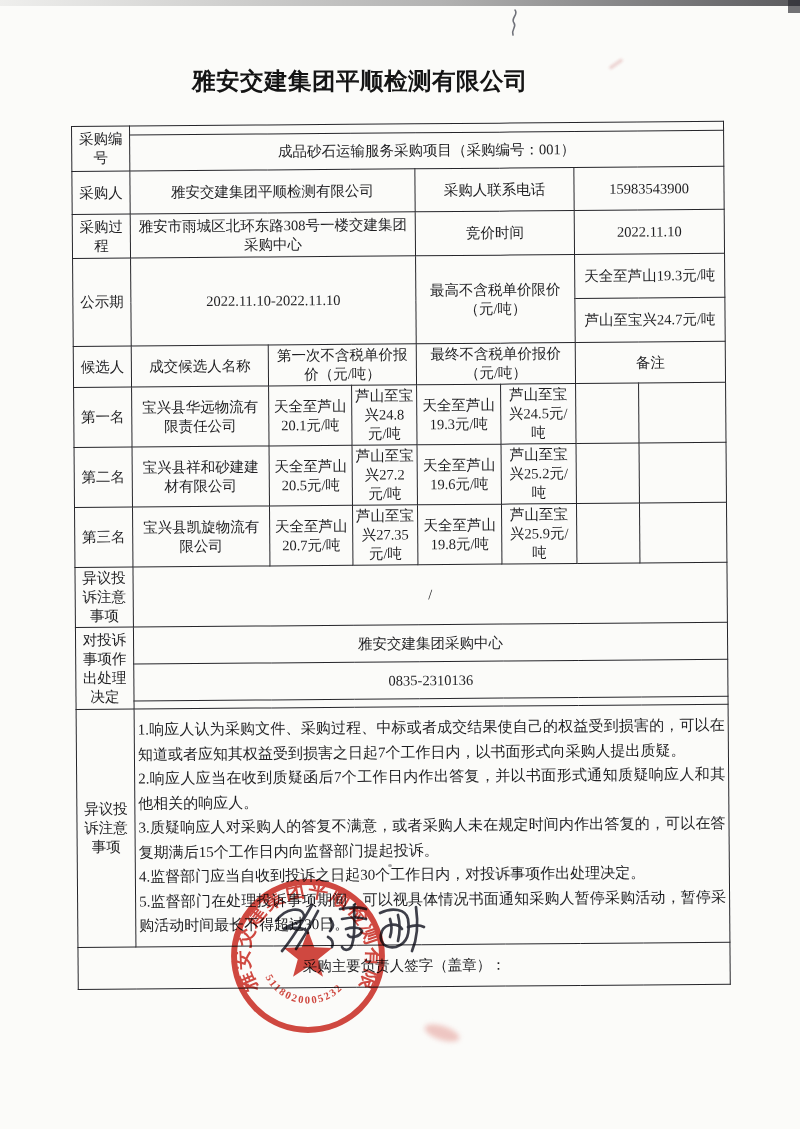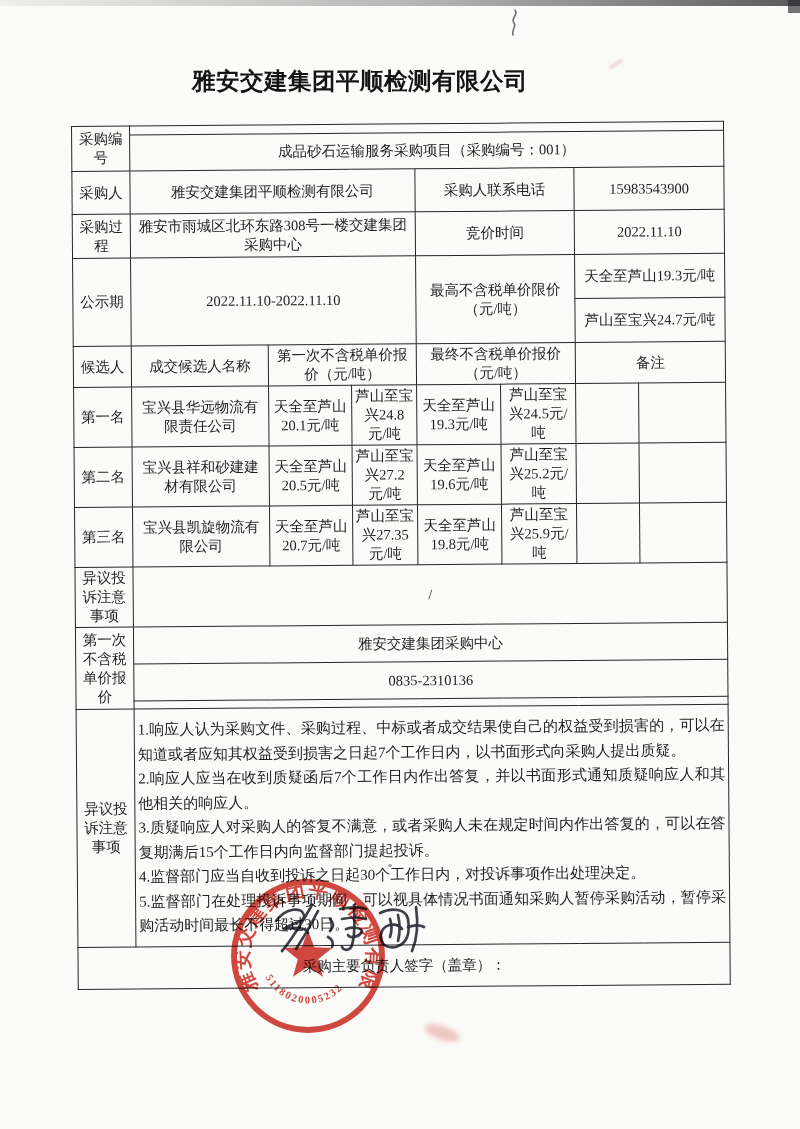--- a/index.html
+++ b/index.html
@@ -166,21 +166,21 @@
       <td></td>
       <td></td>
     </tr>
 
     <tr style="height:40px">
       <td class="lab">异议投诉注意事项</td>
       <td colspan="7">/</td>
     </tr>
 
     <tr style="height:37px">
-      <td rowspan="3" class="lab">第一次不含税单价报价</td>
+      <td rowspan="3" class="lab">对投诉事项作出处理决定</td>
       <td colspan="7">雅安交建集团采购中心</td>
     </tr>
     <tr style="height:37px">
       <td colspan="7">0835-2310136</td>
     </tr>
     <tr style="height:8px">
       <td colspan="7"></td>
     </tr>
 
     <tr style="height:238px">

